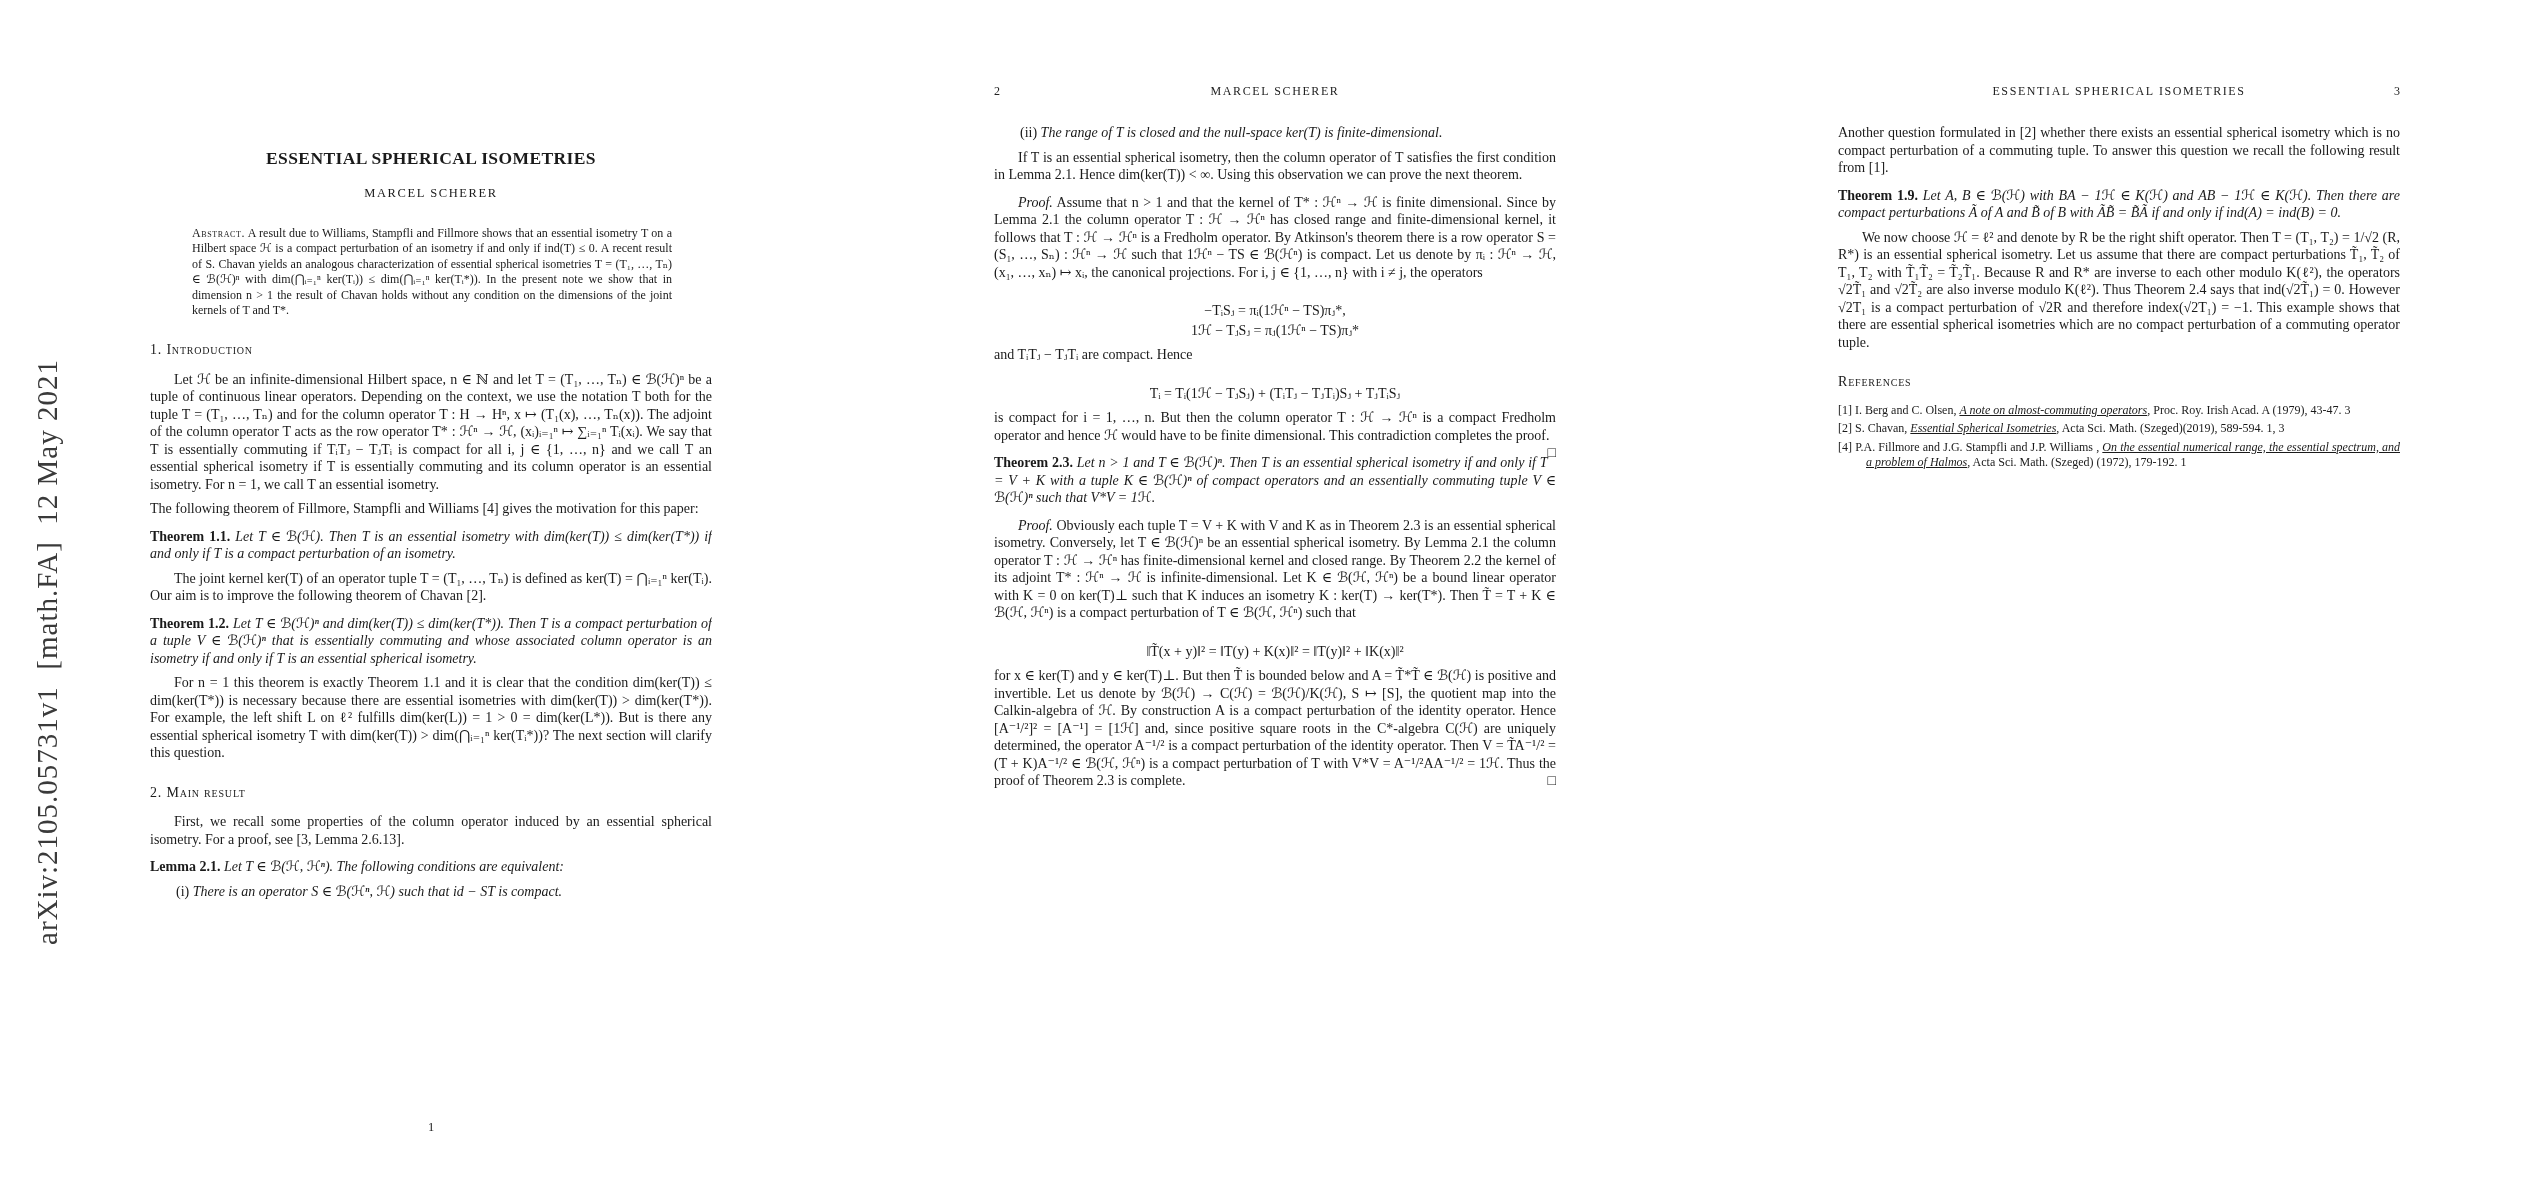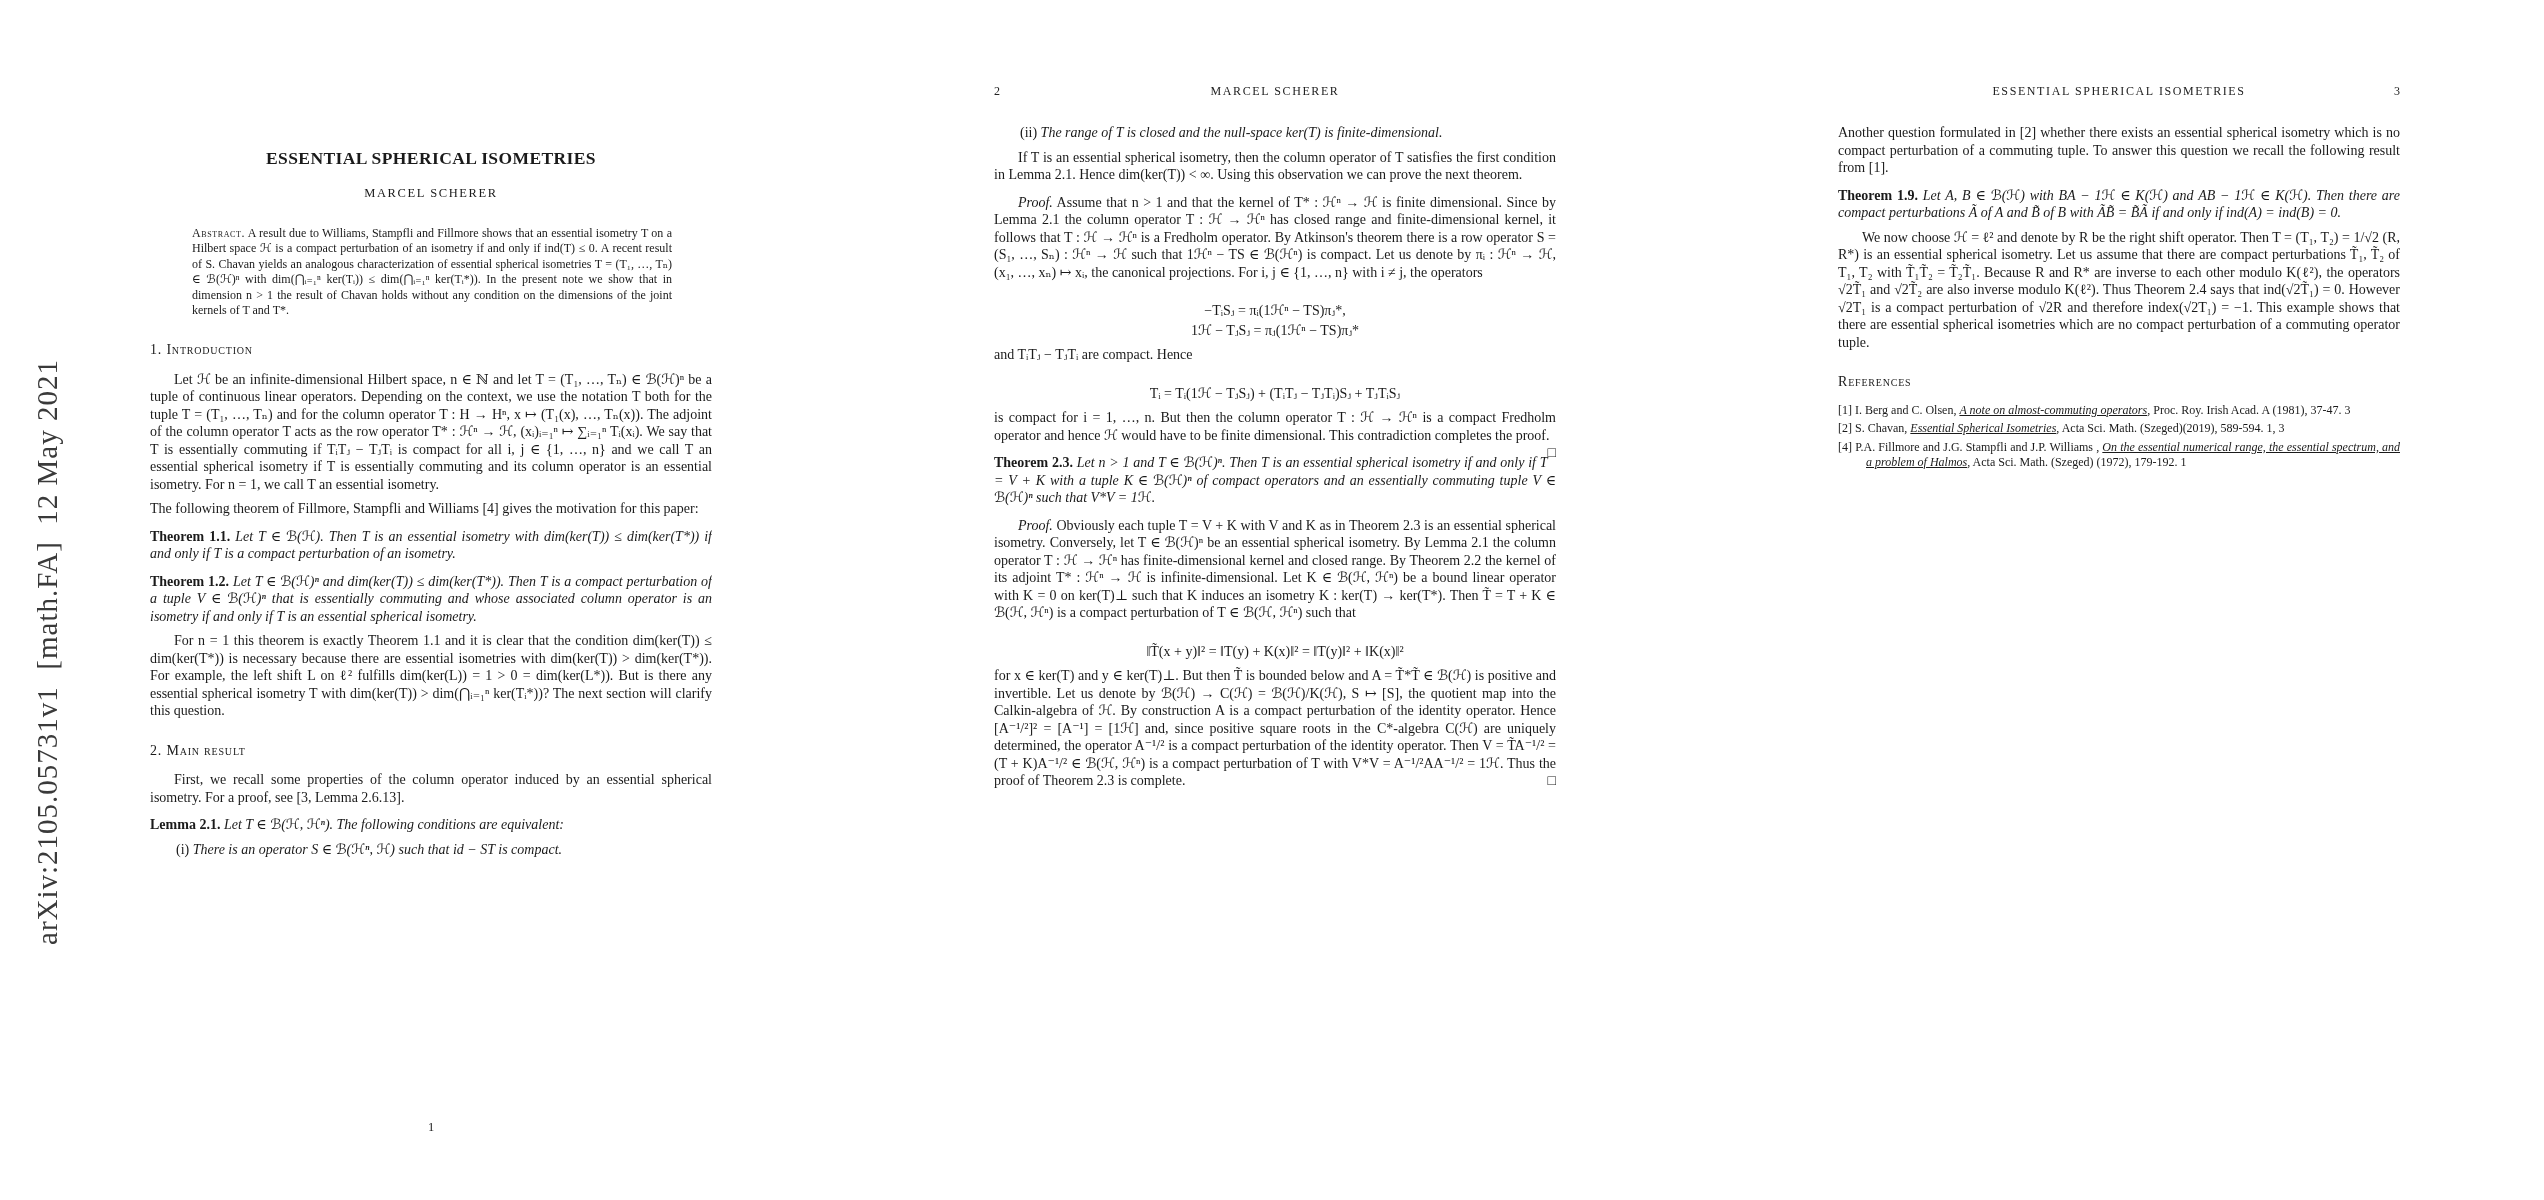--- a/index.html
+++ b/index.html
@@ -90,20 +90,21 @@
   <h2 class="section-heading">1. Introduction</h2>
 
   <p class="para indent">Let ℋ be an infinite-dimensional Hilbert space, n ∈ ℕ and let T = (T₁, …, Tₙ) ∈ ℬ(ℋ)ⁿ be a tuple of continuous linear operators. Depending on the context, we use the notation T both for the tuple T = (T₁, …, Tₙ) and for the column operator T : H → Hⁿ, x ↦ (T₁(x), …, Tₙ(x)). The adjoint of the column operator T acts as the row operator T* : ℋⁿ → ℋ, (xᵢ)ᵢ₌₁ⁿ ↦ ∑ᵢ₌₁ⁿ Tᵢ(xᵢ). We say that T is essentially commuting if TᵢTⱼ − TⱼTᵢ is compact for all i, j ∈ {1, …, n} and we call T an essential spherical isometry if T is essentially commuting and its column operator is an essential isometry. For n = 1, we call T an essential isometry.</p>
   <p class="para">The following theorem of Fillmore, Stampfli and Williams [4] gives the motivation for this paper:</p>
 
   <div class="theorem">
     <span class="thm-label">Theorem 1.1.</span>
     <span class="thm-text">Let T ∈ ℬ(ℋ). Then T is an essential isometry with dim(ker(T)) ≤ dim(ker(T*)) if and only if T is a compact perturbation of an isometry.</span>
   </div>
 
+  <p class="para indent">The joint kernel ker(T) of an operator tuple T = (T₁, …, Tₙ) is defined as ker(T) = ⋂ᵢ₌₁ⁿ ker(Tᵢ). Our aim is to improve the following theorem of Chavan [2].</p>
 
   <div class="theorem">
     <span class="thm-label">Theorem 1.2.</span>
     <span class="thm-text">Let T ∈ ℬ(ℋ)ⁿ and dim(ker(T)) ≤ dim(ker(T*)). Then T is a compact perturbation of a tuple V ∈ ℬ(ℋ)ⁿ that is essentially commuting and whose associated column operator is an isometry if and only if T is an essential spherical isometry.</span>
   </div>
 
   <p class="para indent">For n = 1 this theorem is exactly Theorem 1.1 and it is clear that the condition dim(ker(T)) ≤ dim(ker(T*)) is necessary because there are essential isometries with dim(ker(T)) &gt; dim(ker(T*)). For example, the left shift L on ℓ² fulfills dim(ker(L)) = 1 &gt; 0 = dim(ker(L*)). But is there any essential spherical isometry T with dim(ker(T)) &gt; dim(⋂ᵢ₌₁ⁿ ker(Tᵢ*))? The next section will clarify this question.</p>
 
   <h2 class="section-heading">2. Main result</h2>
 
@@ -185,21 +186,21 @@
   </div>
 
   <p class="para indent">We now choose ℋ = ℓ² and denote by R be the right shift operator. Then T = (T₁, T₂) = 1/√2 (R, R*) is an essential spherical isometry. Let us assume that there are compact perturbations T̃₁, T̃₂ of T₁, T₂ with T̃₁T̃₂ = T̃₂T̃₁. Because R and R* are inverse to each other modulo K(ℓ²), the operators √2T̃₁ and √2T̃₂ are also inverse modulo K(ℓ²). Thus Theorem 2.4 says that ind(√2T̃₁) = 0. However √2T₁ is a compact perturbation of √2R and therefore index(√2T₁) = −1. This example shows that there are essential spherical isometries which are no compact perturbation of a commuting operator tuple.</p>
 
   <h2 class="section-heading">References</h2>
 
   <div class="refs">
     <div class="ref">
       <span class="ref-num">[1]</span>
       <span class="ref-authors">I. Berg and C. Olsen,</span>
-      <span class="ref-title">A note on almost-commuting operators</span><span class="ref-rest">, Proc. Roy. Irish Acad. A (1981), 37-47. 3</span>
+      <span class="ref-title">A note on almost-commuting operators</span><span class="ref-rest">, Proc. Roy. Irish Acad. A (1979), 43-47. 3</span>
     </div>
     <div class="ref">
       <span class="ref-num">[2]</span>
       <span class="ref-authors">S. Chavan,</span>
       <span class="ref-title">Essential Spherical Isometries</span><span class="ref-rest">, Acta Sci. Math. (Szeged)(2019), 589-594. 1, 3</span>
     </div>
     <div class="ref">
       <span class="ref-num">[4]</span>
       <span class="ref-authors">P.A. Fillmore and J.G. Stampfli and J.P. Williams ,</span>
       <span class="ref-title">On the essential numerical range, the essential spectrum, and a problem of Halmos</span><span class="ref-rest">, Acta Sci. Math. (Szeged) (1972), 179-192. 1</span>

